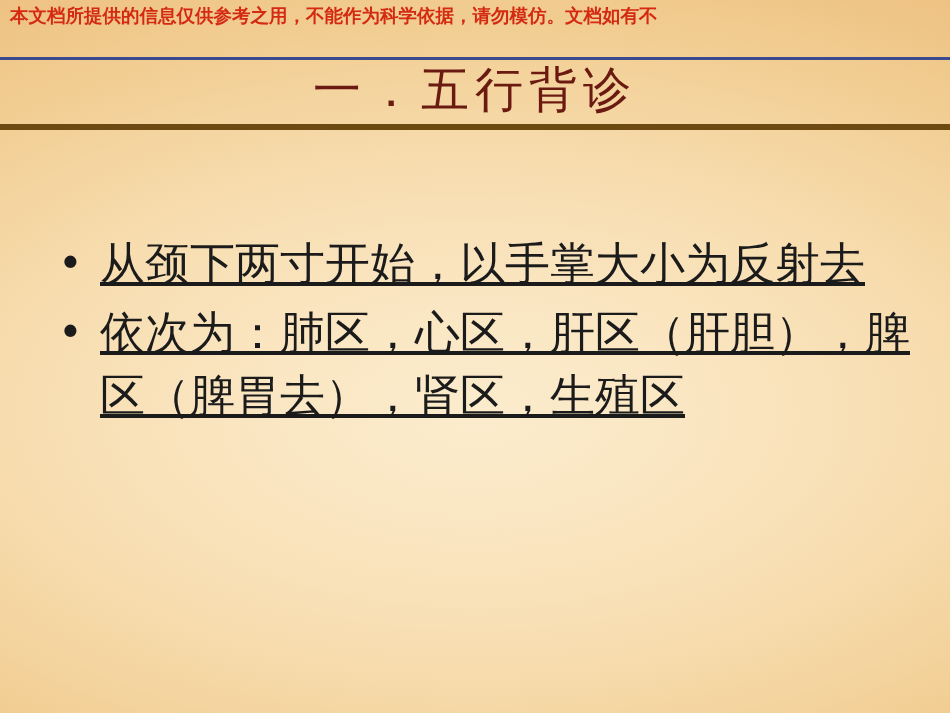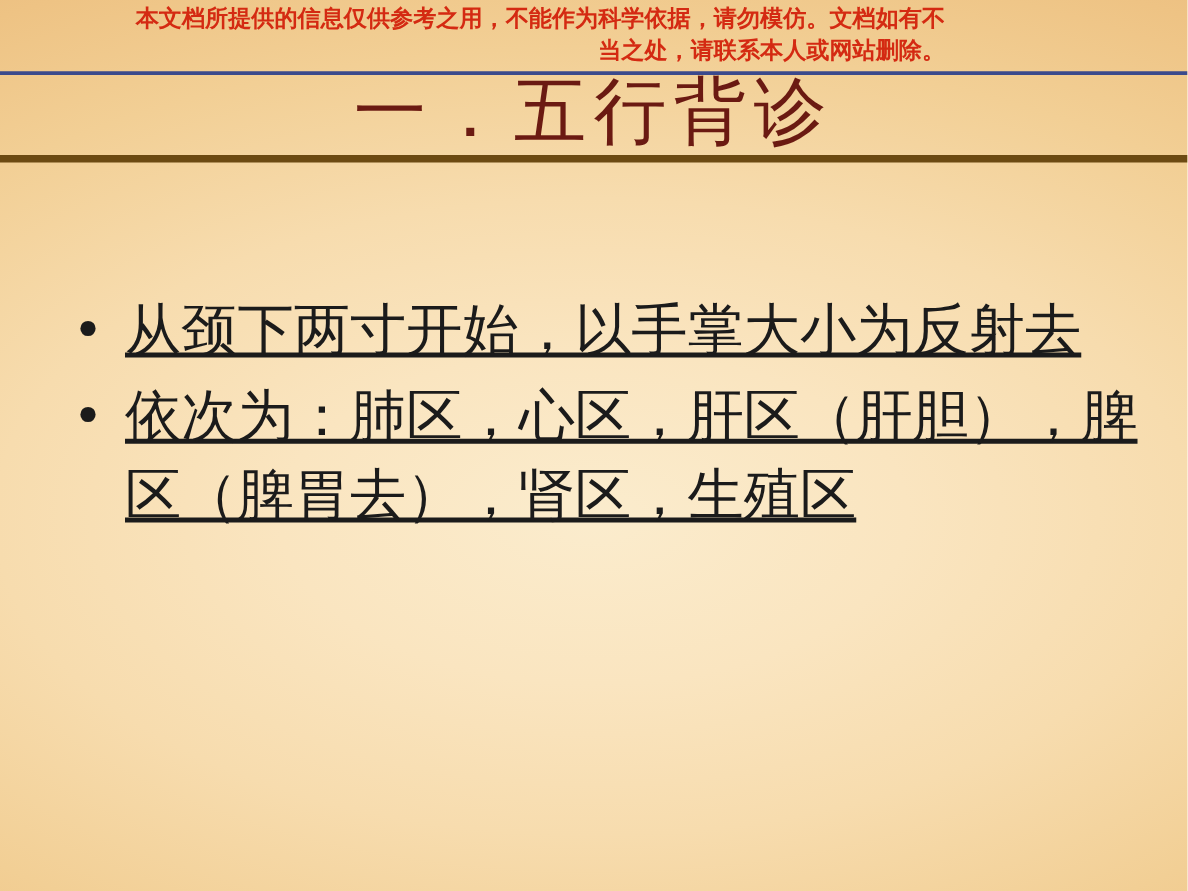--- a/index.html
+++ b/index.html
@@ -29,21 +29,21 @@
     overflow: hidden;
   }
   
   #disclaimer {
     position: absolute;
     left: 0;
     top: 0;
     width: 766px;
     box-sizing: border-box;
     padding: 3px 10px 4px 10px;
-    text-align: right;
+    text-align: left;
     color: #d42a12;
     font-size: 18.5px;
     line-height: 25px;
     font-family: "DejaVu Sans", "Liberation Sans", sans-serif;
     font-weight: 700;
     letter-spacing: 0px;
     z-index: 6;
   }
   #disclaimer .line {
     display: block;
@@ -68,21 +68,21 @@
     background: #6c4a12;
     z-index: 4;
   }
   #title {
     position: absolute;
     left: 0;
     top: 52px;
     width: 950px;
     text-align: center;
     color: #6b1a12;
-    font-size: 58px;
+    font-size: 48px;
     line-height: 74px;
     font-family: "DejaVu Serif", "Liberation Serif", serif;
     letter-spacing: 6px;
     z-index: 3;
     white-space: nowrap;
   }
   #body {
     position: absolute;
     left: 52px;
     top: 232px;
@@ -112,21 +112,20 @@
     text-decoration: underline;
   }
 </style>
 </head>
 <body>
 
 <div id="slide">
 
   <div id="disclaimer">
     <span class="line">本文档所提供的信息仅供参考之用，不能作为科学依据，请勿模仿。文档如有不</span>
-    <span class="line">当之处，请联系本人或网站删除。</span>
   </div>
 
   <div id="rule-top"></div>
 
   <div id="title">一．五行背诊</div>
 
   <div id="rule-bottom"></div>
 
   <div id="body">
     <div class="bullet-row">

